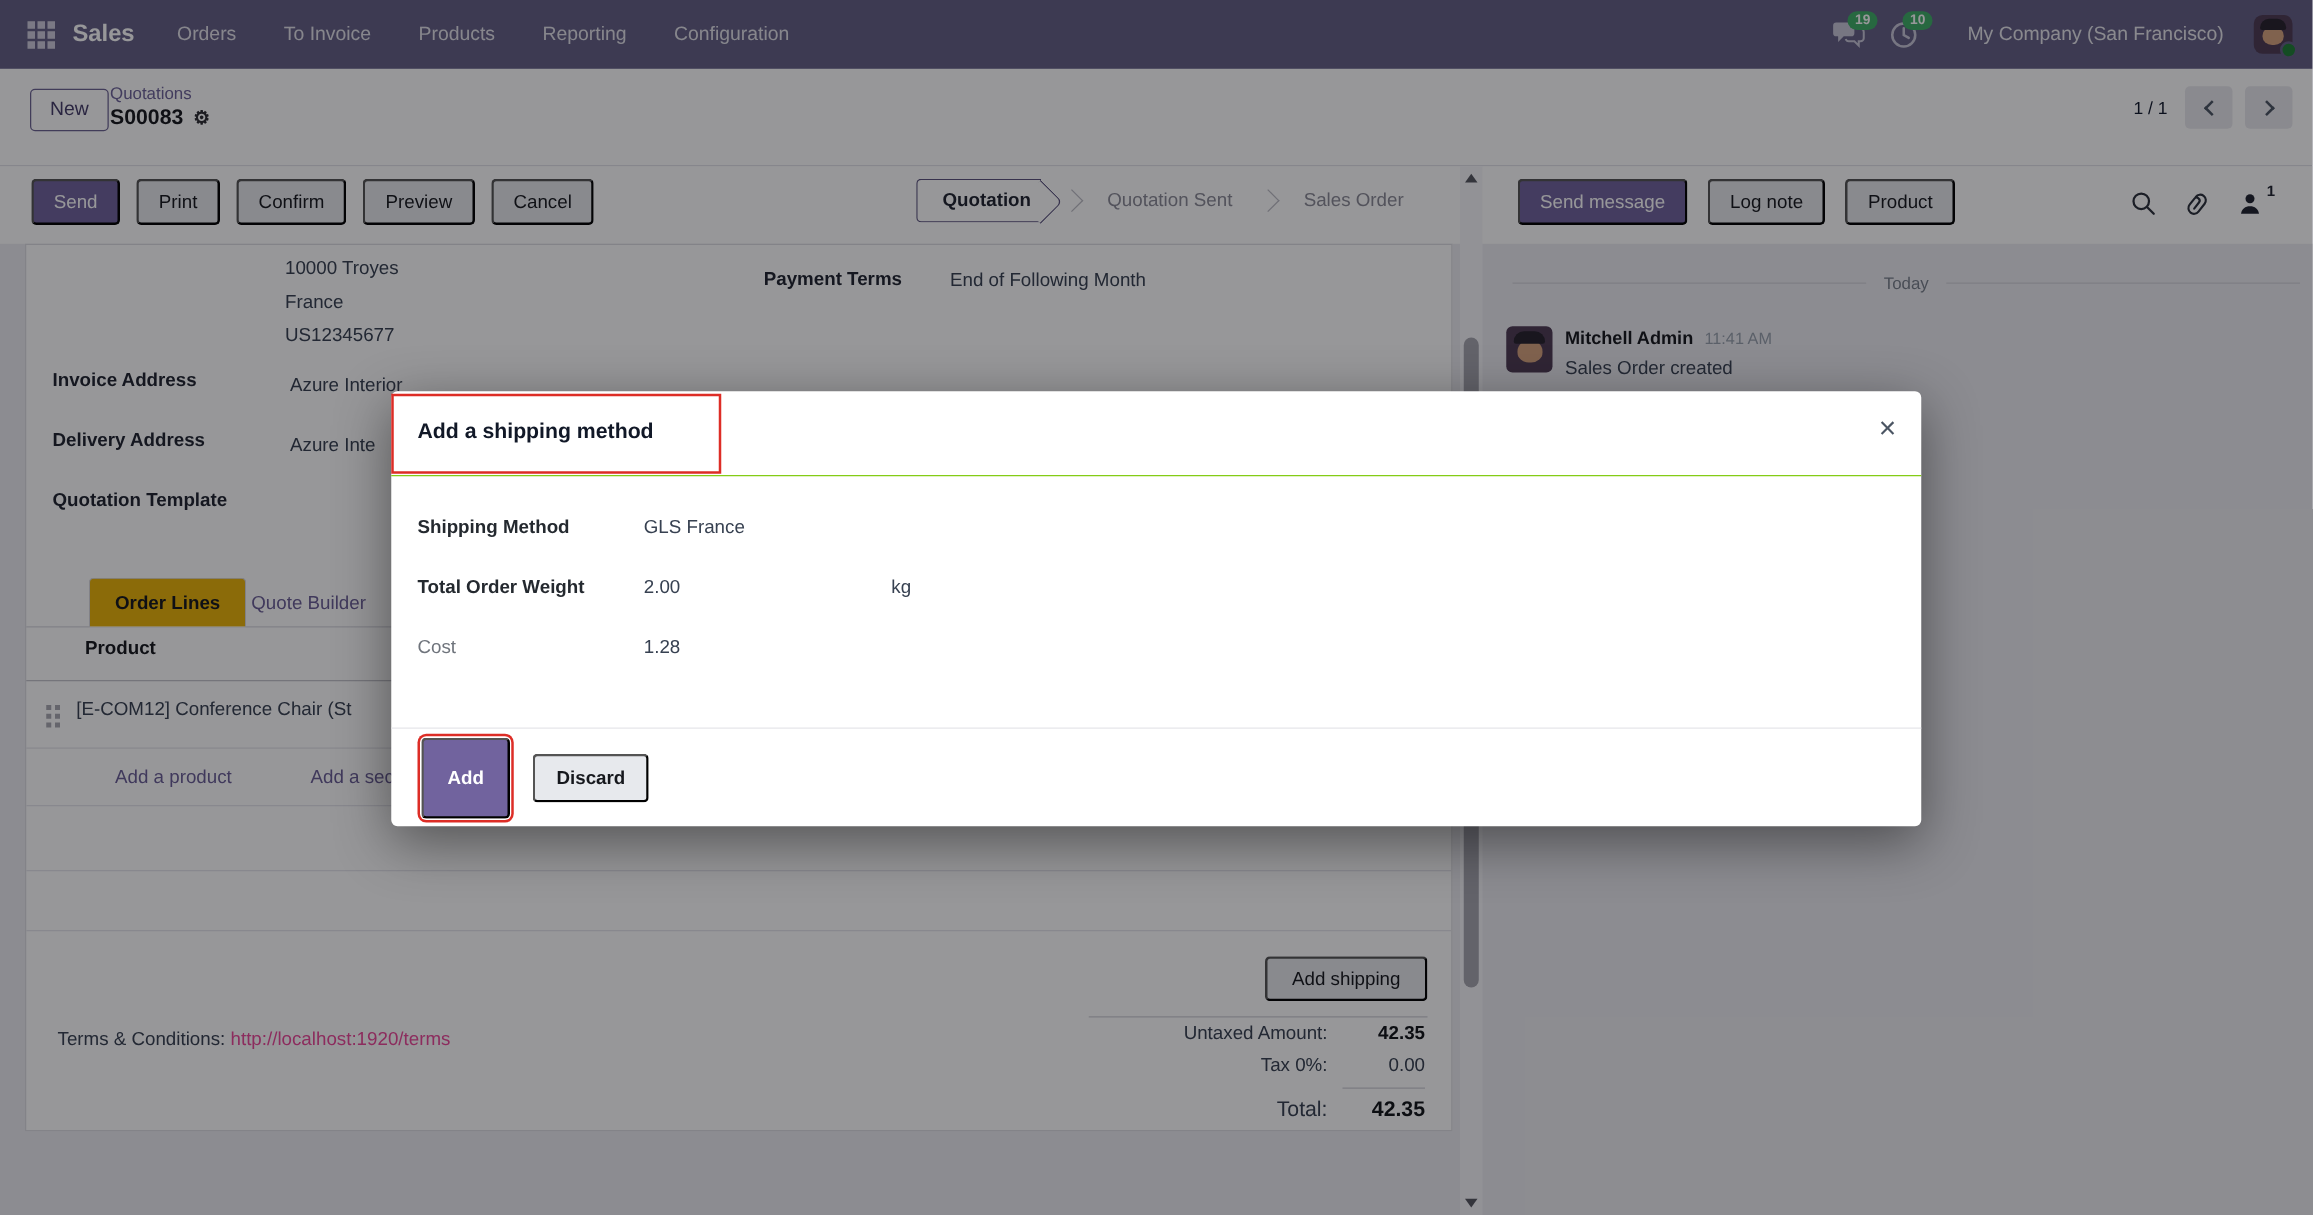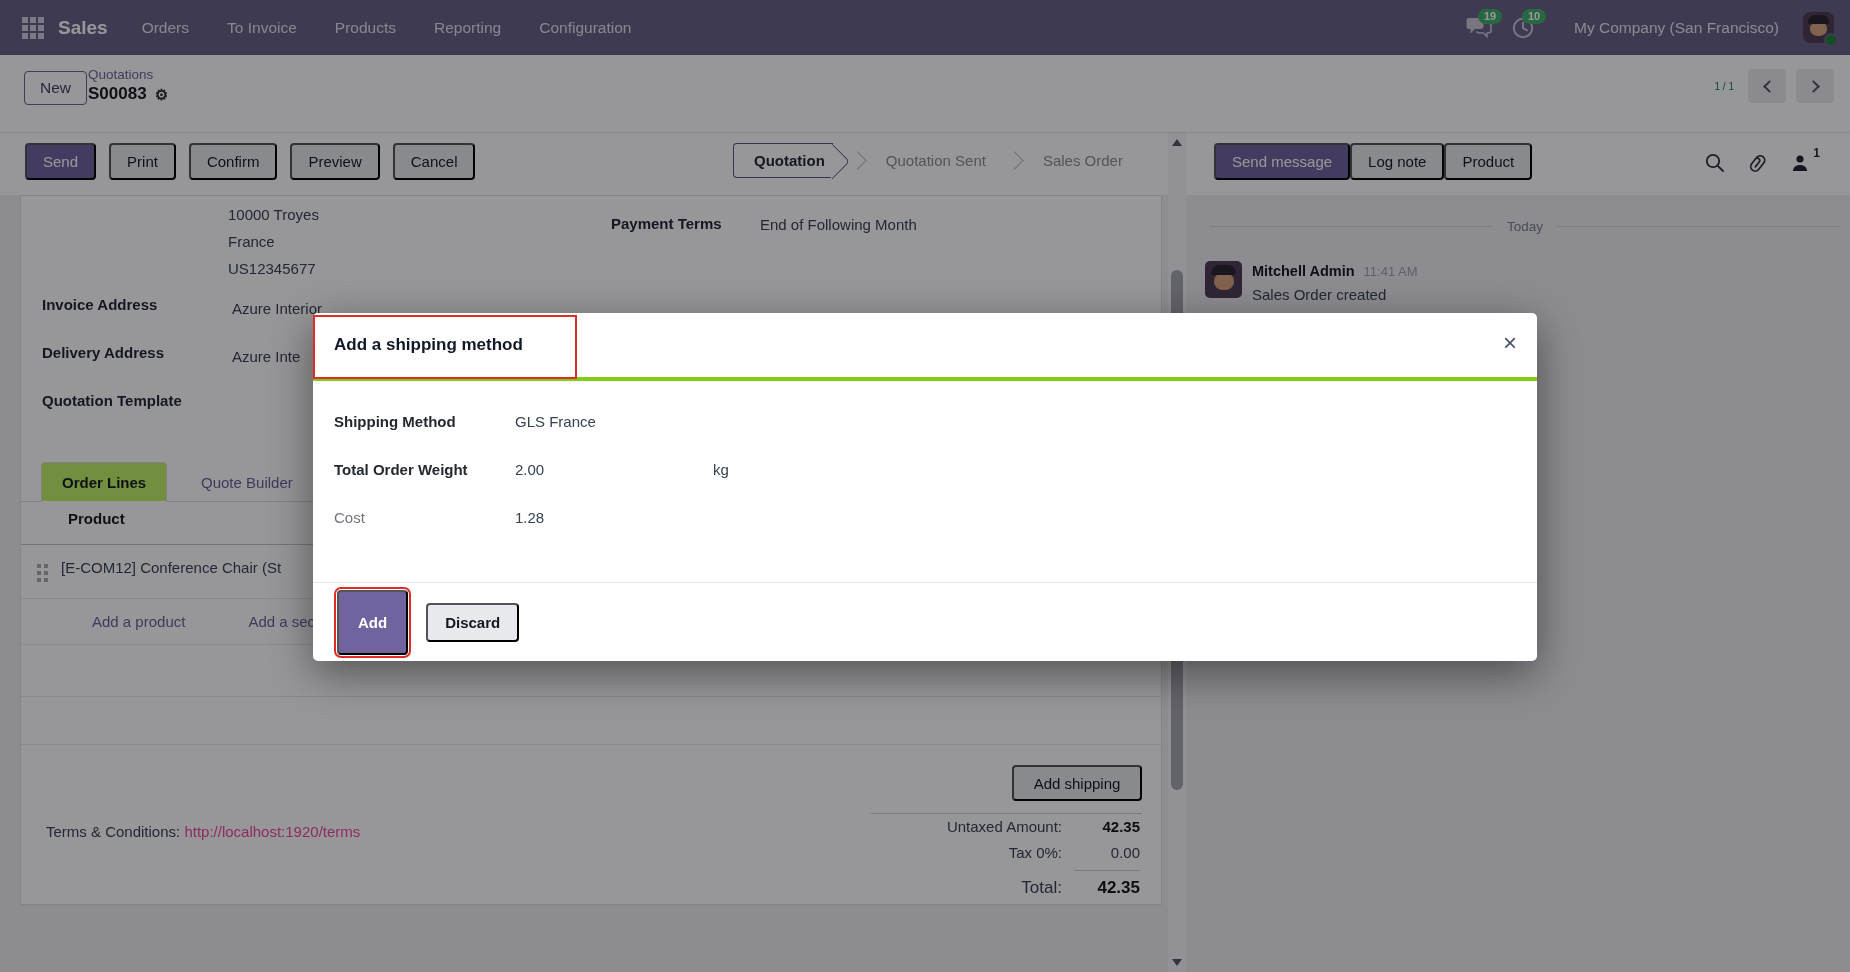--- a/index.html
+++ b/index.html
@@ -32,21 +32,21 @@
                  border-bottom:1px solid #e2e2e8; }
   .btn { display:inline-flex; align-items:center; justify-content:center; border-radius:4px; font-size:15px;
          cursor:pointer; white-space:nowrap; }
   .btn-new { position:absolute; left:24px; top:16px; padding:7px 15px; border:1px solid #6b6292; color:#443c68;
              background:#fff; font-size:15.5px; }
   .bc-block { position:absolute; left:88px; top:12px; }
   .bc-parent { font-size:13.5px; color:#6d6399; cursor:pointer; }
   .bc-current { font-size:17px; color:#16181d; font-weight:600; margin-top:2px; display:flex; align-items:center; gap:8px; }
   .gear { font-size:15px; color:#2b2b31; cursor:pointer; line-height:1; }
   .pager { position:absolute; right:16px; top:14px; display:flex; align-items:center; gap:10px; }
-  .pager-count { font-size:10px; color:#0f766e; margin-right:4px; }
+  .pager-count { font-size:14px; color:#0f172a; margin-right:4px; }
   .pager-btn { width:38px; height:34px; background:#e9e9ee; border-radius:4px; display:flex; align-items:center;
                justify-content:center; cursor:pointer; }
   .chev-l, .chev-r { width:9px; height:9px; border-top:2px solid #4b5563; border-right:2px solid #4b5563; }
   .chev-l { transform:rotate(-135deg); margin-left:4px; }
   .chev-r { transform:rotate(45deg); margin-right:4px; }
 
   
   .action-row { position:absolute; left:0; top:133px; width:1850px; height:62px; background:#fff; }
   .btn-primary { background:#71639e; color:#fff; padding:8px 16px; }
   .btn-sec { background:#e7e9ed; color:#16181d; padding:8px 16px; }
@@ -66,22 +66,22 @@
   
   .sheet { position:absolute; left:20px; top:195px; width:1142px; height:710px; background:#fff;
            border:1px solid #dcdce2; }
   .addr { position:absolute; left:207px; top:5px; font-size:15px; color:#374151; line-height:27px; }
   .fld-label { position:absolute; font-size:15px; font-weight:700; color:#1f2430; }
   .fld-value { position:absolute; font-size:15px; color:#374151; cursor:text; }
   .hline { position:absolute; height:1px; background:#e6e6ec; }
 
   .tab { position:absolute; top:266px; height:40px; display:flex; align-items:center; padding:0 20px;
          font-size:15px; cursor:pointer; }
-  .tab.active { left:20px; border:1px solid #d9d9e0; border-bottom:1px solid #fff; border-radius:4px 4px 0 0;
-                color:#16181d; font-weight:700; z-index:2; background:#bef264; }
+  .tab.active { left:50px; border:1px solid #d9d9e0; border-bottom:1px solid #fff; border-radius:4px 4px 0 0;
+                color:#16181d; font-weight:700; z-index:2; background:#eab308; }
   .tab.plain { left:160px; color:#6a5e96; }
   .tab-base { position:absolute; left:0; top:305px; width:100%; height:1px; background:#d9d9e0; }
 
   .col-head { position:absolute; left:47px; top:314px; font-size:15px; font-weight:700; color:#16181d; }
   .drag-dots { position:absolute; left:16px; top:368px; width:4px; height:4px; color:#a9a9b2; background:currentColor;
                box-shadow:7px 0, 0 7px, 7px 7px, 0 14px, 7px 14px; }
   .row-text { position:absolute; left:40px; top:363px; font-size:15px; color:#374151; white-space:nowrap; }
   .add-links { position:absolute; left:44px; top:417px; display:flex; gap:36px; font-size:15px; color:#6a5e96; }
   .add-links span { cursor:pointer;margin-left:27px; }
 
@@ -98,41 +98,41 @@
 
   
   .sbar { position:absolute; left:1168px; top:133px; width:18px; height:839px; background:#f7f7fa; }
   .sbar .thumb { position:absolute; left:3px; top:137px; width:12px; height:520px; background:#a5a5ae; border-radius:6px; }
   .tri-up, .tri-down { position:absolute; left:4px; width:0; height:0; border-left:5px solid transparent; border-right:5px solid transparent; }
   .tri-up { top:6px; border-bottom:7px solid #55565f; }
   .tri-down { bottom:6px; border-top:7px solid #55565f; }
 
   
   .chatter { position:absolute; left:1198px; top:133px; width:652px; height:839px; }
-  .chat-btns { position:absolute; left:16px; top:10px; display:flex; }
+  .chat-btns { position:absolute; left:16px; top:10px; display:flex; gap:16px; }
   .chat-icons { position:absolute; right:40px; top:18px; display:flex; gap:22px; align-items:center; }
   .chat-icons svg { cursor:pointer; }
   .follow-wrap { position:relative; cursor:pointer; }
   .follow-count { position:absolute; top:-7px; right:-10px; font-size:12px; font-weight:700; color:#1f2430; }
   .day-divider { position:absolute; left:12px; right:10px; top:86px; display:flex; align-items:center; gap:14px;
                  color:#787f8a; font-size:13.5px; }
   .day-divider::before, .day-divider::after { content:""; flex:1; height:1px; background:#d4d4da; }
   .msg-avatar { position:absolute; left:7px; top:128px; width:37px; height:37px; border-radius:5px; background:#4e3b54; overflow:hidden; }
   .msg-avatar::before { content:""; position:absolute; left:9px; top:11px; width:20px; height:18px; border-radius:50% 50% 45% 45%; background:#d8a47e; }
   .msg-avatar::after { content:""; position:absolute; left:6px; top:4px; width:25px; height:10px; border-radius:9px 9px 2px 2px; background:#26222b; }
   .msg-head { position:absolute; left:54px; top:130px; display:flex; align-items:baseline; gap:9px; }
   .msg-author { font-size:14.5px; font-weight:700; color:#16181d; cursor:pointer; }
   .msg-time { font-size:13px; color:#98a1ad; }
   .msg-body { position:absolute; left:54px; top:153px; font-size:15px; color:#374151; }
 
   
   .backdrop { position:absolute; inset:0; background:rgba(8,8,12,0.42); z-index:40; }
   .modal { position:absolute; left:313px; top:313px; width:1224px; height:348px; background:#fff; z-index:50;
            border-radius:5px; box-shadow:0 12px 44px rgba(0,0,0,.45); }
-  .modal-header { position:absolute; left:0; top:0; width:100%; height:68px; border-bottom:4px solid #84cc16; }
+  .modal-header { position:absolute; left:0; top:0; width:100%; height:68px; border-bottom:1px solid #84cc16; }
   .hl-title-box { position:absolute; left:0; top:2px; width:264px; height:64px; border:2px solid #dd2d26; }
   .modal-title { position:absolute; left:21px; top:22px; font-size:17px; font-weight:600; color:#111827; }
   .modal-close { position:absolute; right:20px; top:18px; font-size:24px; color:#4b5563; cursor:pointer; line-height:1; }
   .m-row { position:absolute; left:0; width:100%; height:26px; }
   .m-label { position:absolute; left:21px; width:175px; font-size:15px; }
   .m-label.req { font-weight:700; color:#24292f; }
   .m-label.opt { color:#6f747c; }
   .m-value { position:absolute; left:202px; font-size:15px; color:#374151; cursor:text; }
   .m-unit { position:absolute; left:400px; font-size:15px; color:#374151; }
   .modal-footer { position:absolute; left:0; top:269px; width:100%; height:79px; border-top:1px solid #e6e6ea;

